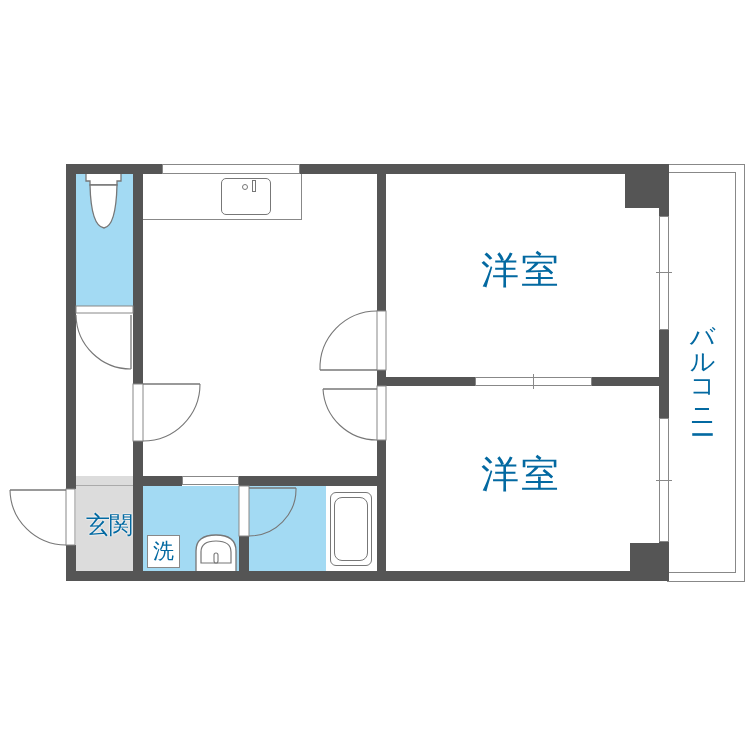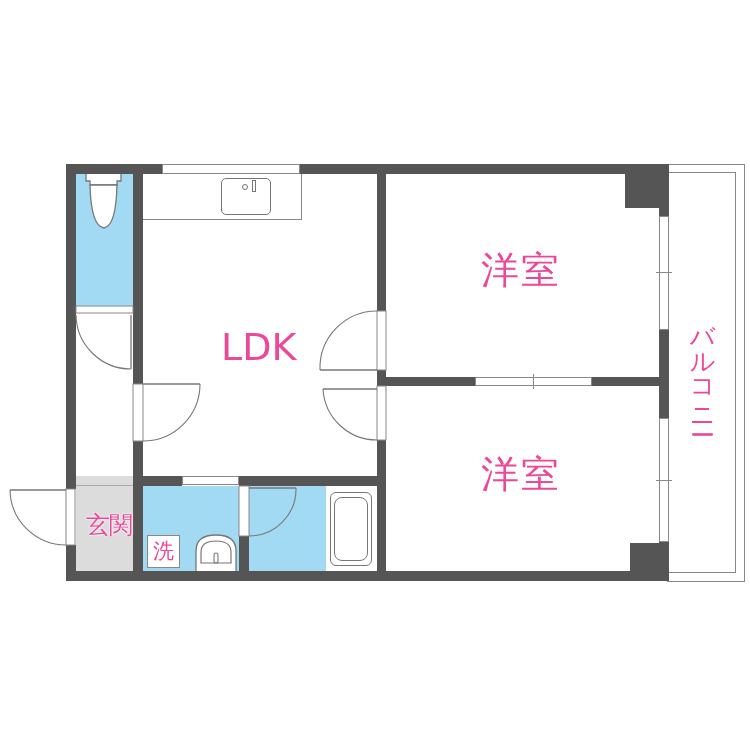--- a/index.html
+++ b/index.html
@@ -3,21 +3,21 @@
 <meta charset="utf-8">
 <style>
   html, body { margin:0; padding:0; background:#ffffff; }
   #stage { position:relative; width:750px; height:750px; background:#ffffff; overflow:hidden; font-family:"DejaVu Sans", sans-serif; }
   .abs { position:absolute; box-sizing:border-box; }
   .wall { background:#555555; }
   .blue { background:#a3daf3; }
   .gray { background:#dcdcdc; }
   .line { border:1.5px solid #777777; }
   .winpane { background:#ffffff; border:1.5px solid #888888; }
-  .label { position:absolute; color:#ec4899; white-space:nowrap; line-height:1; }
+  .label { position:absolute; color:#0369a1; white-space:nowrap; line-height:1; }
   svg { position:absolute; overflow:visible; }
 </style>
 </head>
 <body>
 
 <div id="stage">
 
   <div class="abs blue" style="left:76px;top:174px;width:57px;height:132px;"></div>
   <div class="abs gray" style="left:76px;top:476px;width:57px;height:95px;"></div>
   <div class="abs" style="left:76px;top:485px;width:57px;height:0;border-top:1.5px solid #aaaaaa;"></div>
@@ -99,20 +99,19 @@
     <rect x="0" y="0" width="10" height="50" fill="#fff" stroke="#888" stroke-width="1"></rect>
     <line x1="10" y1="2" x2="57" y2="2" stroke="#777" stroke-width="1.3"></line>
     <path d="M57 2 A47 47 0 0 1 10 50" fill="none" stroke="#777" stroke-width="1.1"></path>
   </svg>
   <svg style="left:8px;top:489px;" width="70" height="60">
     <rect x="58" y="0" width="9" height="56" fill="#fff" stroke="#888" stroke-width="1"></rect>
     <line x1="2" y1="1" x2="58" y2="1" stroke="#777" stroke-width="1.3"></line>
     <path d="M2 1 A56 56 0 0 0 58 56" fill="none" stroke="#777" stroke-width="1.1"></path>
   </svg>
 
-  <div class="label" style="left:221px;top:328px;font-size:38px;">LDK</div>
   <div class="label" style="left:481px;top:251px;font-size:38px;letter-spacing:2px;">洋室</div>
   <div class="label" style="left:481px;top:455px;font-size:38px;letter-spacing:2px;">洋室</div>
   <div class="label" style="left:86px;top:513px;font-size:24px;letter-spacing:-1px;text-shadow:0 0 2px #fff,0 0 2px #fff;">玄関</div>
   <div class="label" style="left:147px;top:535px;width:33px;height:33px;font-size:21px;background:#fff;border:1.5px solid #888;box-sizing:border-box;text-align:center;line-height:30px;">洗</div>
   <div class="label" style="left:690px;top:308px;font-size:25px;writing-mode:vertical-rl;line-height:1;">バルコニー</div>
 
 </div>
 
 </body></html>

